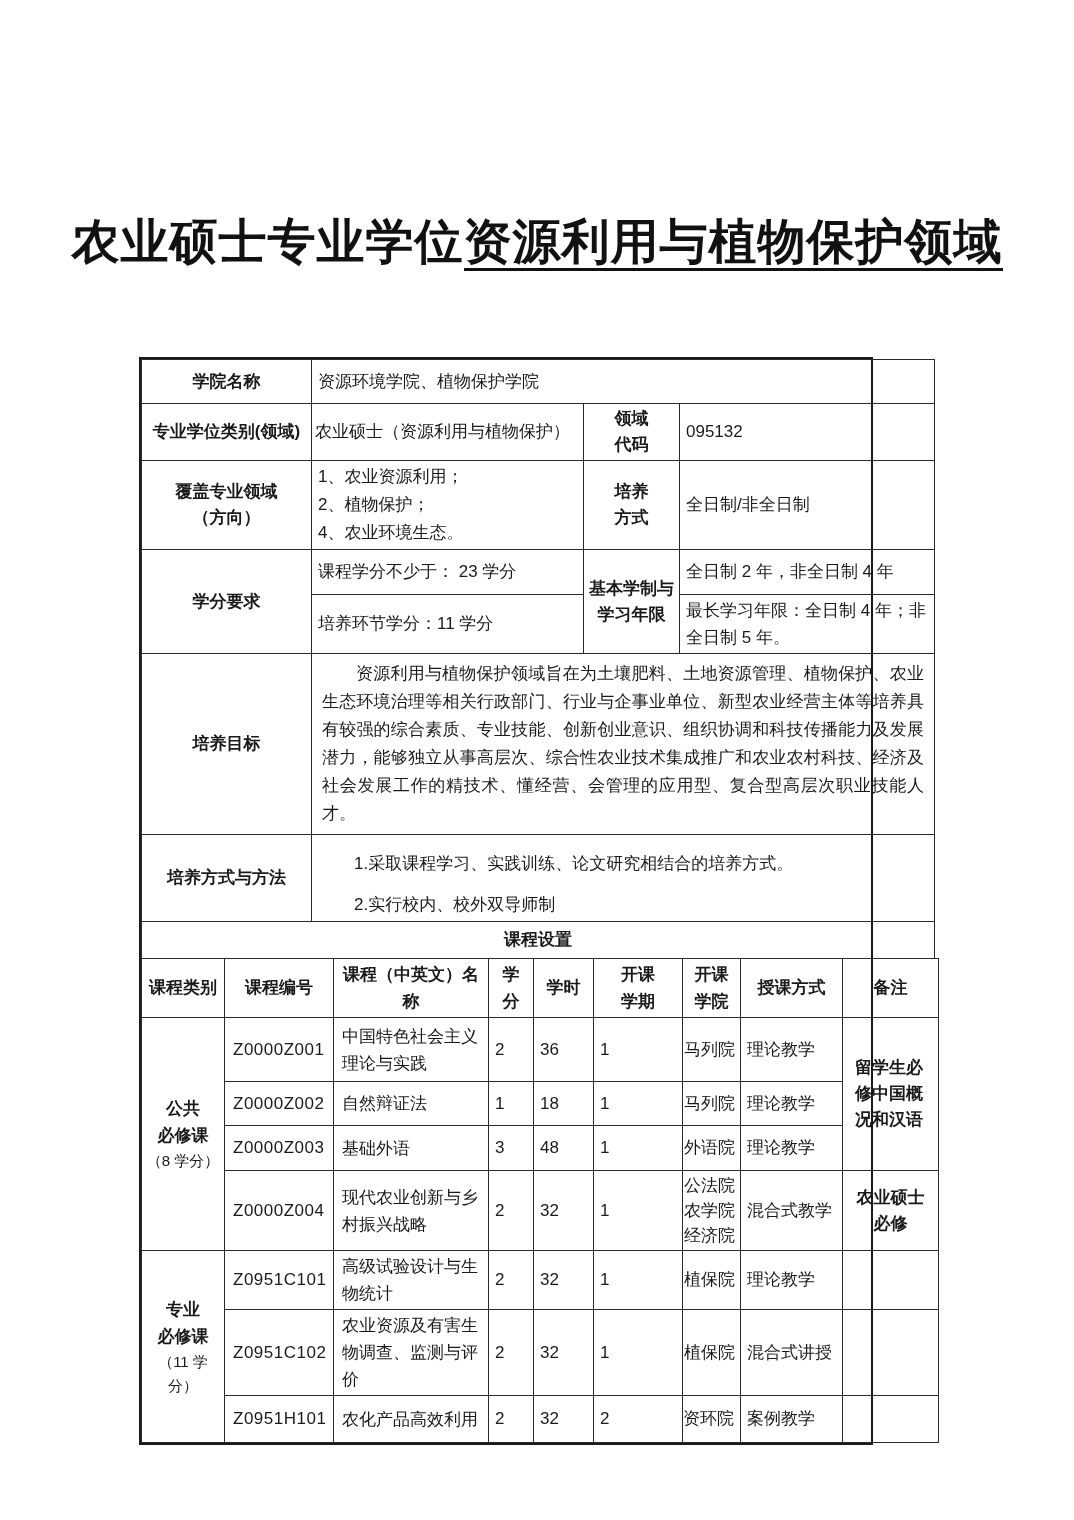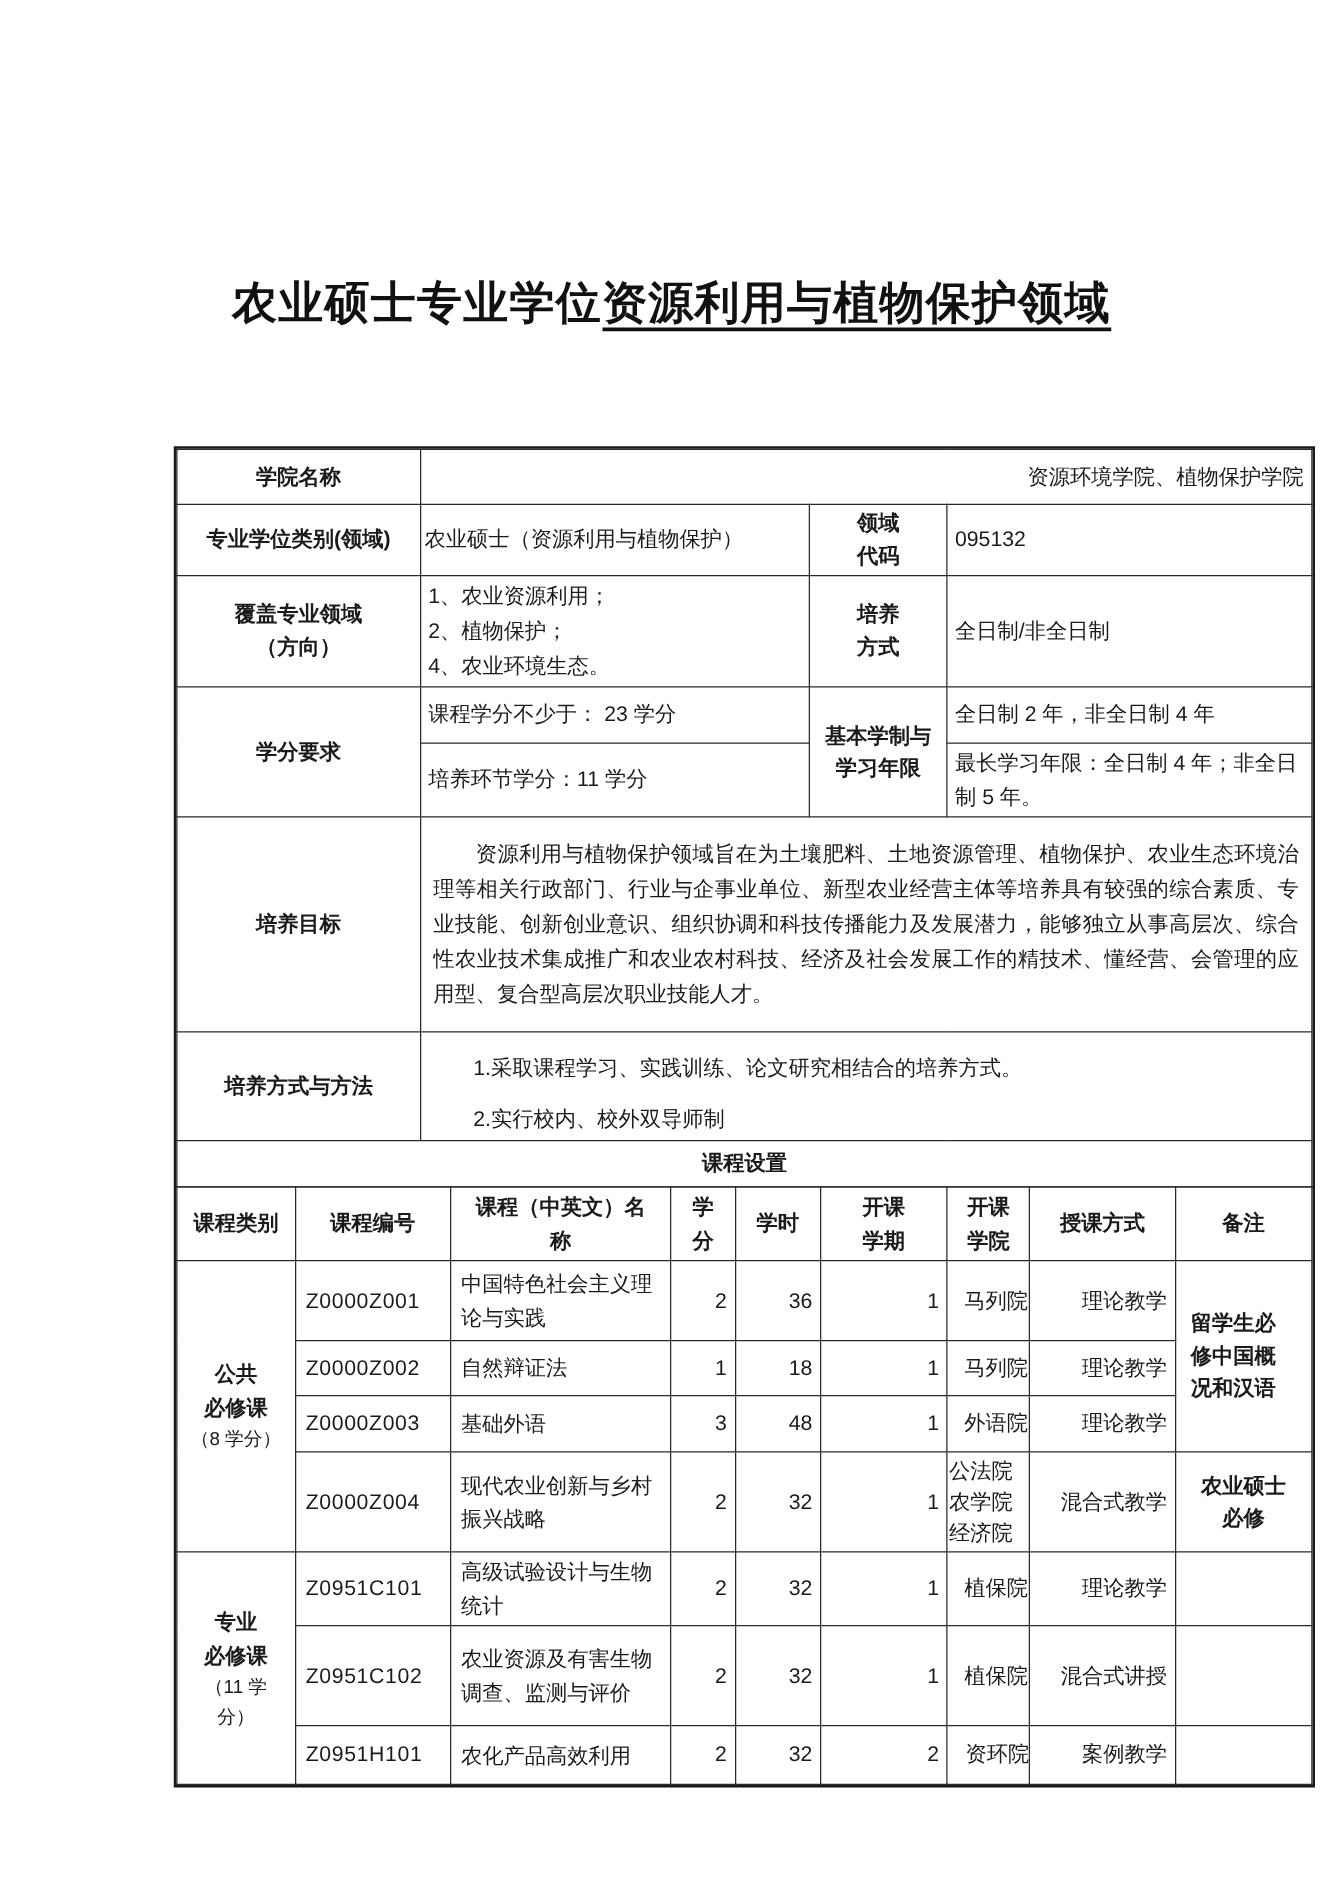--- a/index.html
+++ b/index.html
@@ -7,46 +7,46 @@
   body {
     width: 1074px; height: 1520px;
     background: #ffffff; color: #1a1a1a;
     font-family: "Liberation Sans", sans-serif;
   }
   .page { position: relative; width: 1074px; height: 1520px; overflow: hidden; }
 
   .doc-title {
     margin: 0; padding-top: 210px;
     text-align: center;
-    font-size: 36px; font-weight: bold;
+    font-size: 48px; font-weight: bold;
     line-height: 63px; letter-spacing: 1px;
     color: #111;
   }
   .doc-title .t-line { display: block; }
   .u-line { border-bottom: 3px solid #111; padding-bottom: 0px; }
 
   .table-wrap {
     position: absolute; left: 139px; top: 357px;
-    width: 913px;
+    width: 734px;
     border: 2px solid #1a1a1a;
     background: #fff;
   }
   table { border-collapse: collapse; table-layout: fixed; width: 100%; }
   .course-table { margin-top: -1px; }
   td, th {
     border: 1px solid #2a2a2a;
     font-size: 17px; font-weight: normal;
     padding: 2px 6px;
     vertical-align: middle;
     overflow: hidden;
     line-height: 26px;
   }
   .pre { white-space: pre-line; }
   .lbl { font-weight: bold; text-align: center; padding: 2px 2px; }
-  .c  { text-align: right; }
+  .c  { text-align: left; }
   .l  { text-align: left; }
   .pl { padding-left: 6px; }
   .objective-cell {
     text-align: justify; text-indent: 2em;
     padding: 6px 10px 6px 10px; line-height: 28px;
   }
   .method-line { padding-left: 36px; line-height: 29px; margin-top: 12px; }
   .section-title { font-weight: bold; text-align: center; }
   .cat-cell { text-align: center; padding: 2px 3px; }
   .cat-bold { font-weight: bold; display: block; white-space: pre-line; line-height: 27px; }

